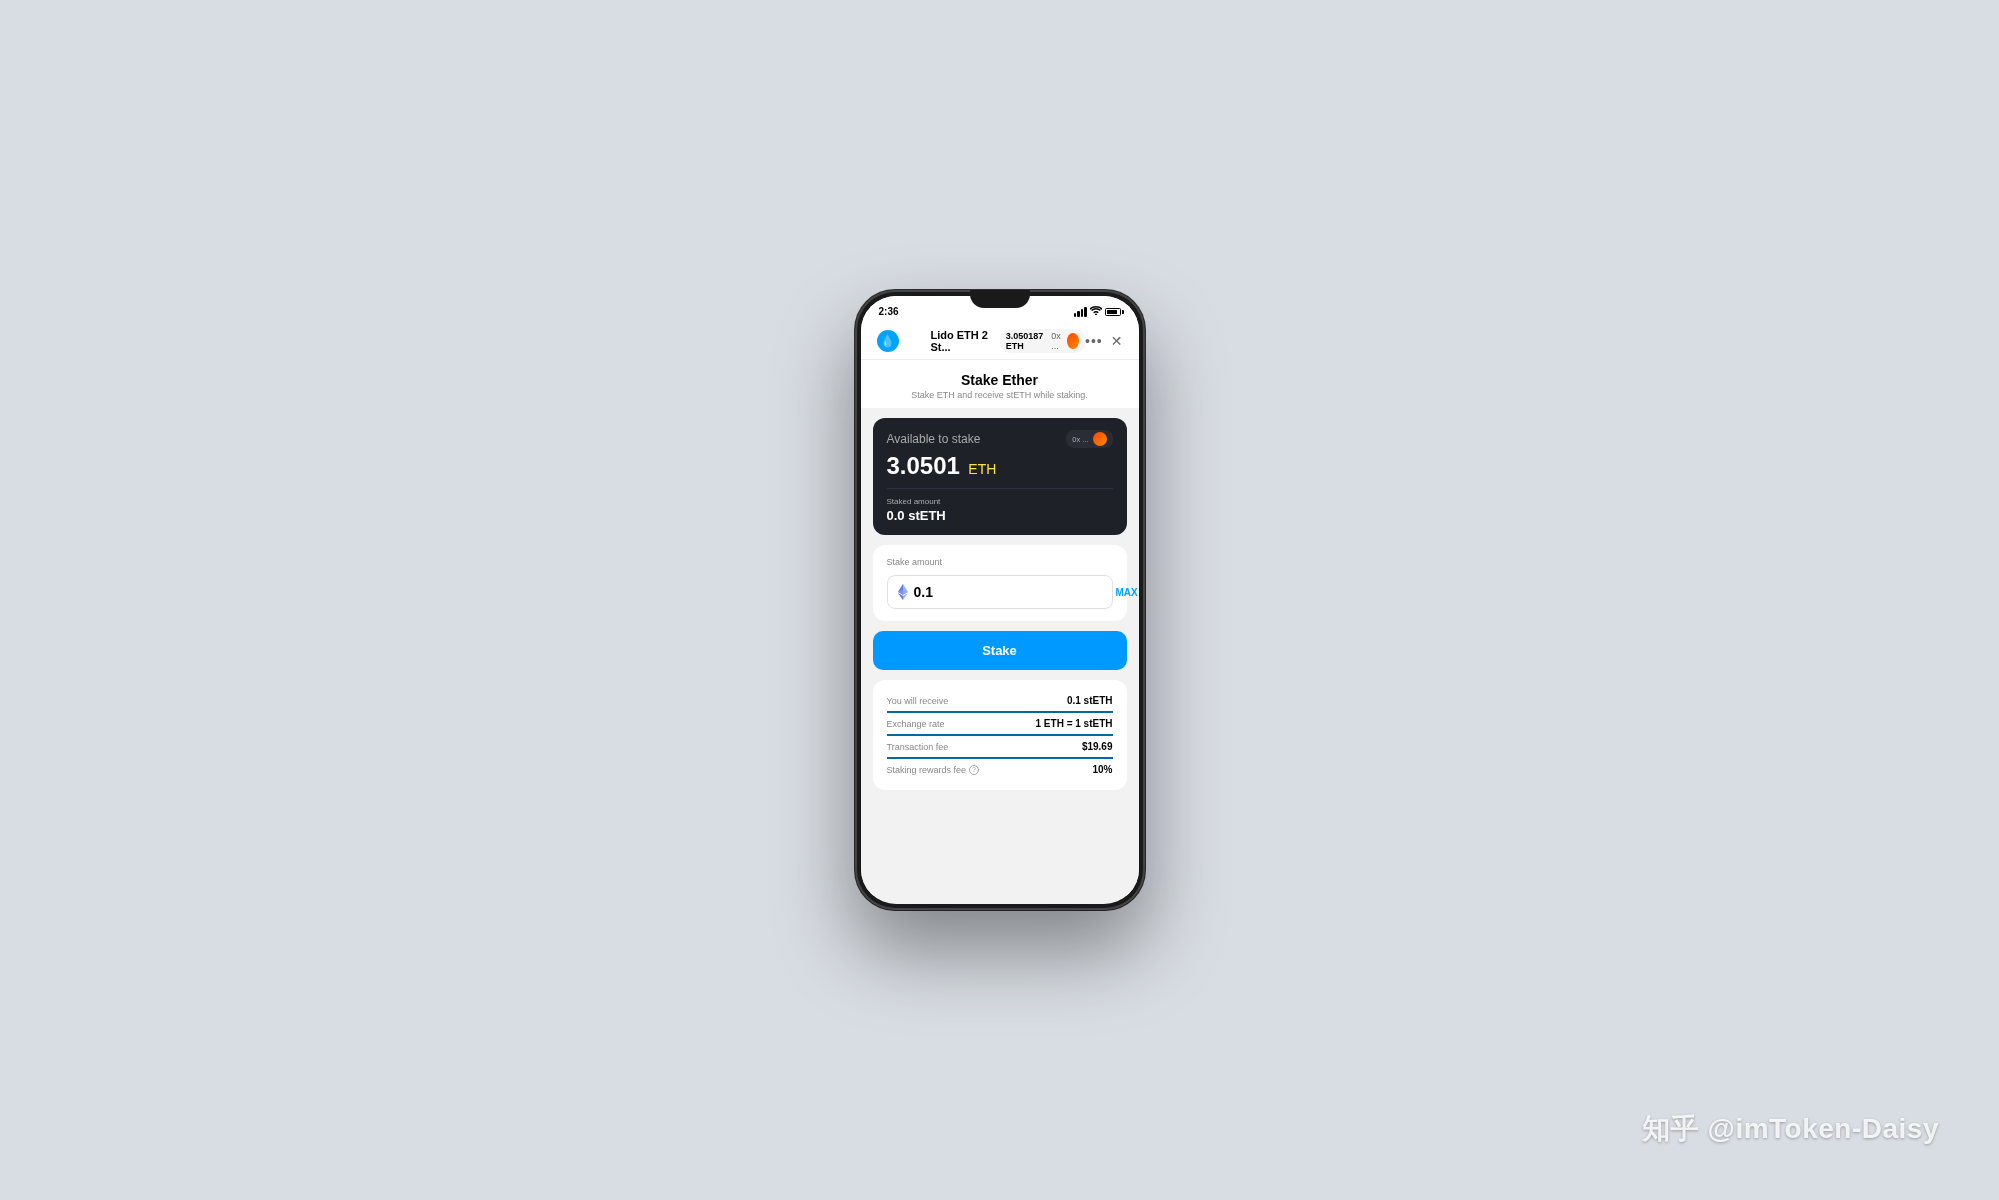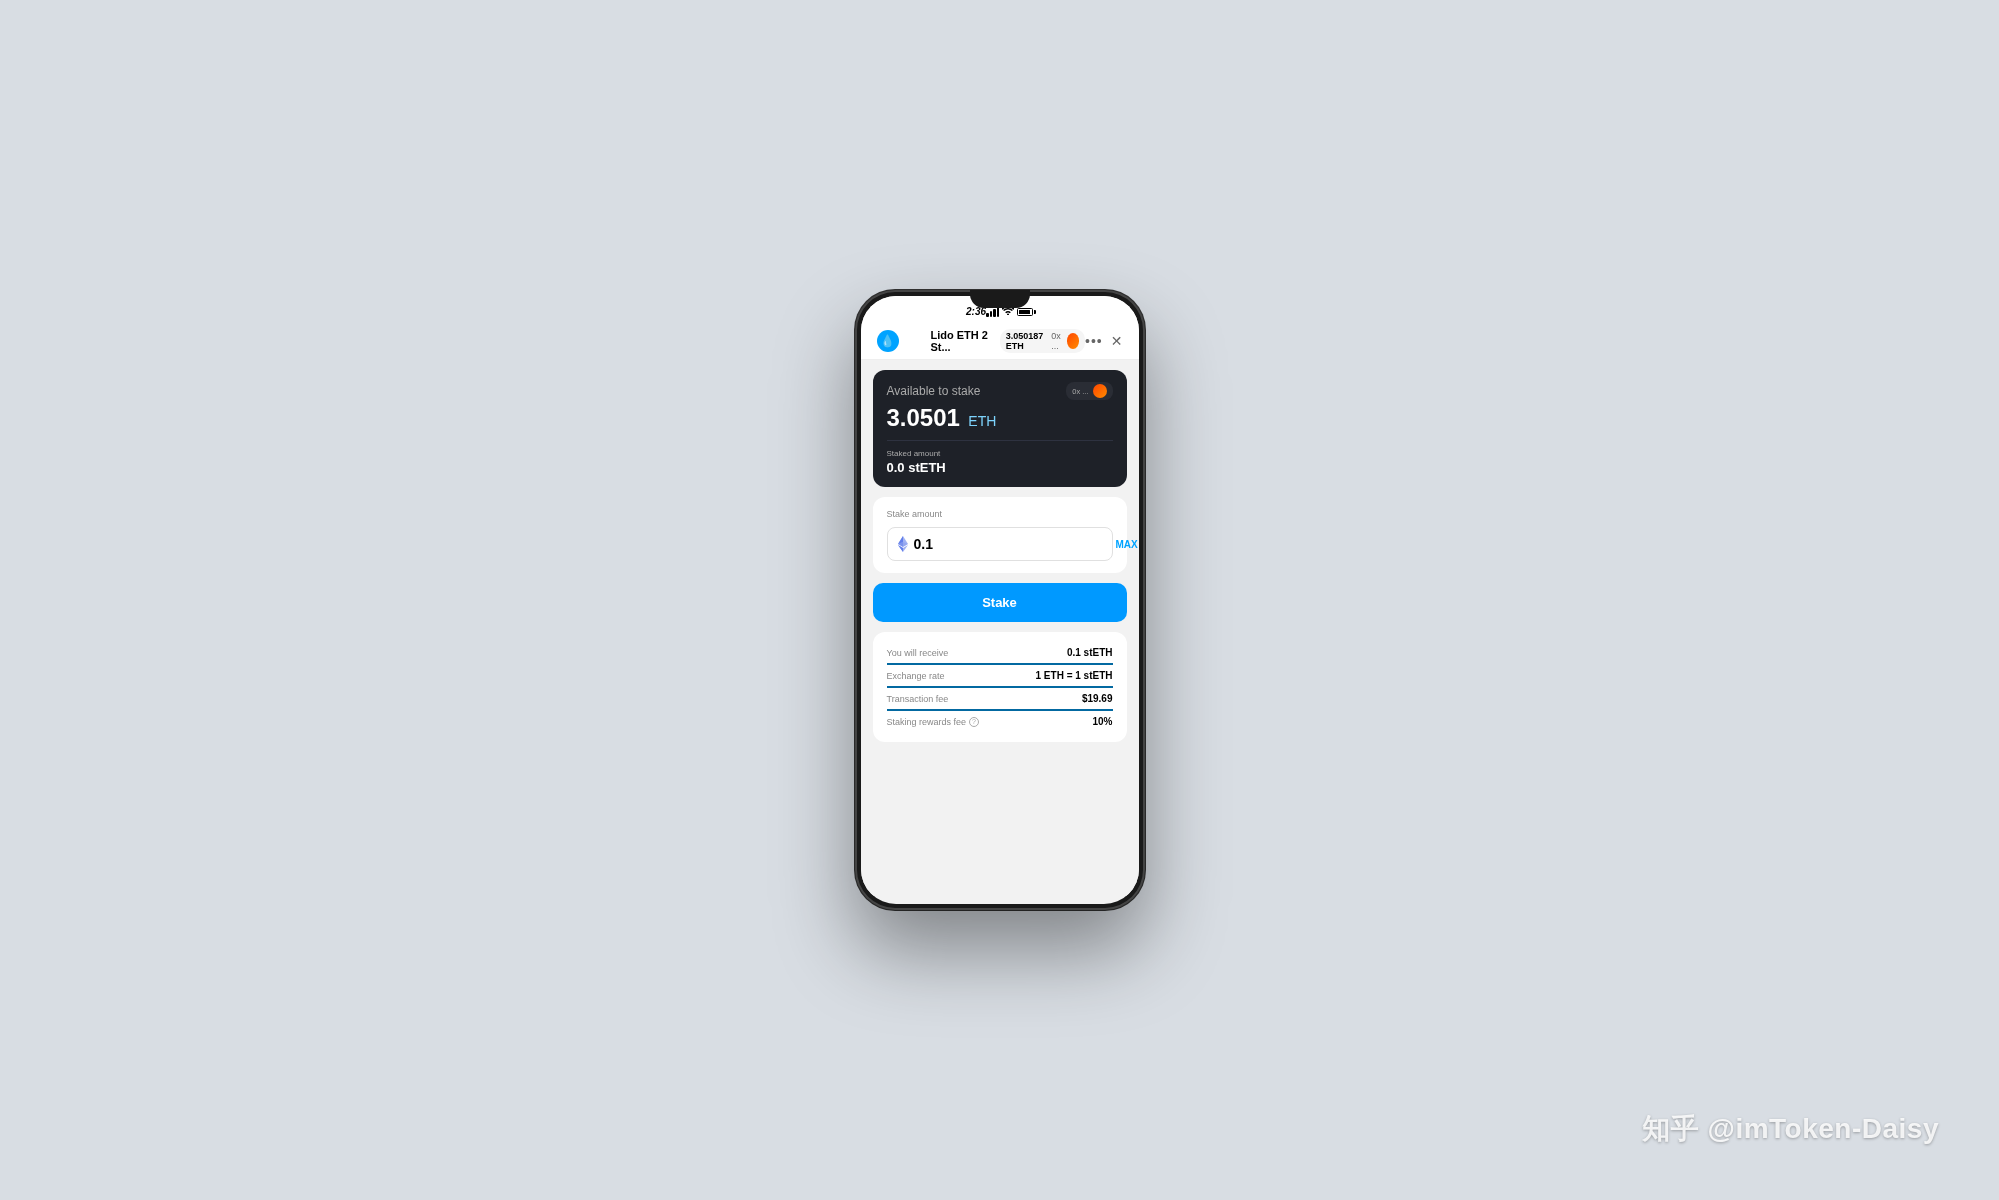--- a/index.html
+++ b/index.html
@@ -61,25 +61,24 @@
       right: 6px;
       bottom: 6px;
       background: #f2f2f2;
       border-radius: 35px;
       overflow: hidden;
     }
 
     
     .status-bar {
       display: flex;
-      justify-content: center;
+      justify-content: space-between;
       align-items: center;
       padding: 10px 18px 4px;
       background: #fff;
-      font-style: italic;
     }
 
     .status-time {
       font-size: 10px;
       font-weight: 700;
       color: #000;
     }
 
     .status-icons {
       display: flex;
@@ -292,21 +291,21 @@
     .balance-amount {
       font-size: 24px;
       font-weight: 700;
       color: #fff;
       margin-bottom: 2px;
     }
 
     .balance-eth {
       font-size: 14px;
       font-weight: 400;
-      color: #7dd3fc;
+      color: #fde047;
       margin-left: 4px;
     }
 
     .divider {
       height: 1px;
       background: #2e3240;
       margin: 8px 0;
     }
 
     .staked-label {
@@ -470,20 +469,24 @@
       </div>
       <div class="nav-actions">
         <span class="dots-btn">•••</span>
         <span class="close-btn">✕</span>
       </div>
     </div>
 
     <div class="content">
 
       
+      <div class="stake-header">
+        <div class="stake-title">Stake Ether</div>
+        <div class="stake-subtitle">Stake ETH and receive stETH while staking.</div>
+      </div>
 
       
       <div class="balance-card">
         <div class="card-row-top">
           <span class="available-label">Available to stake</span>
           <div class="card-wallet-badge">
             <span class="card-wallet-addr">0x ...</span>
             <div class="card-avatar"></div>
           </div>
         </div>

